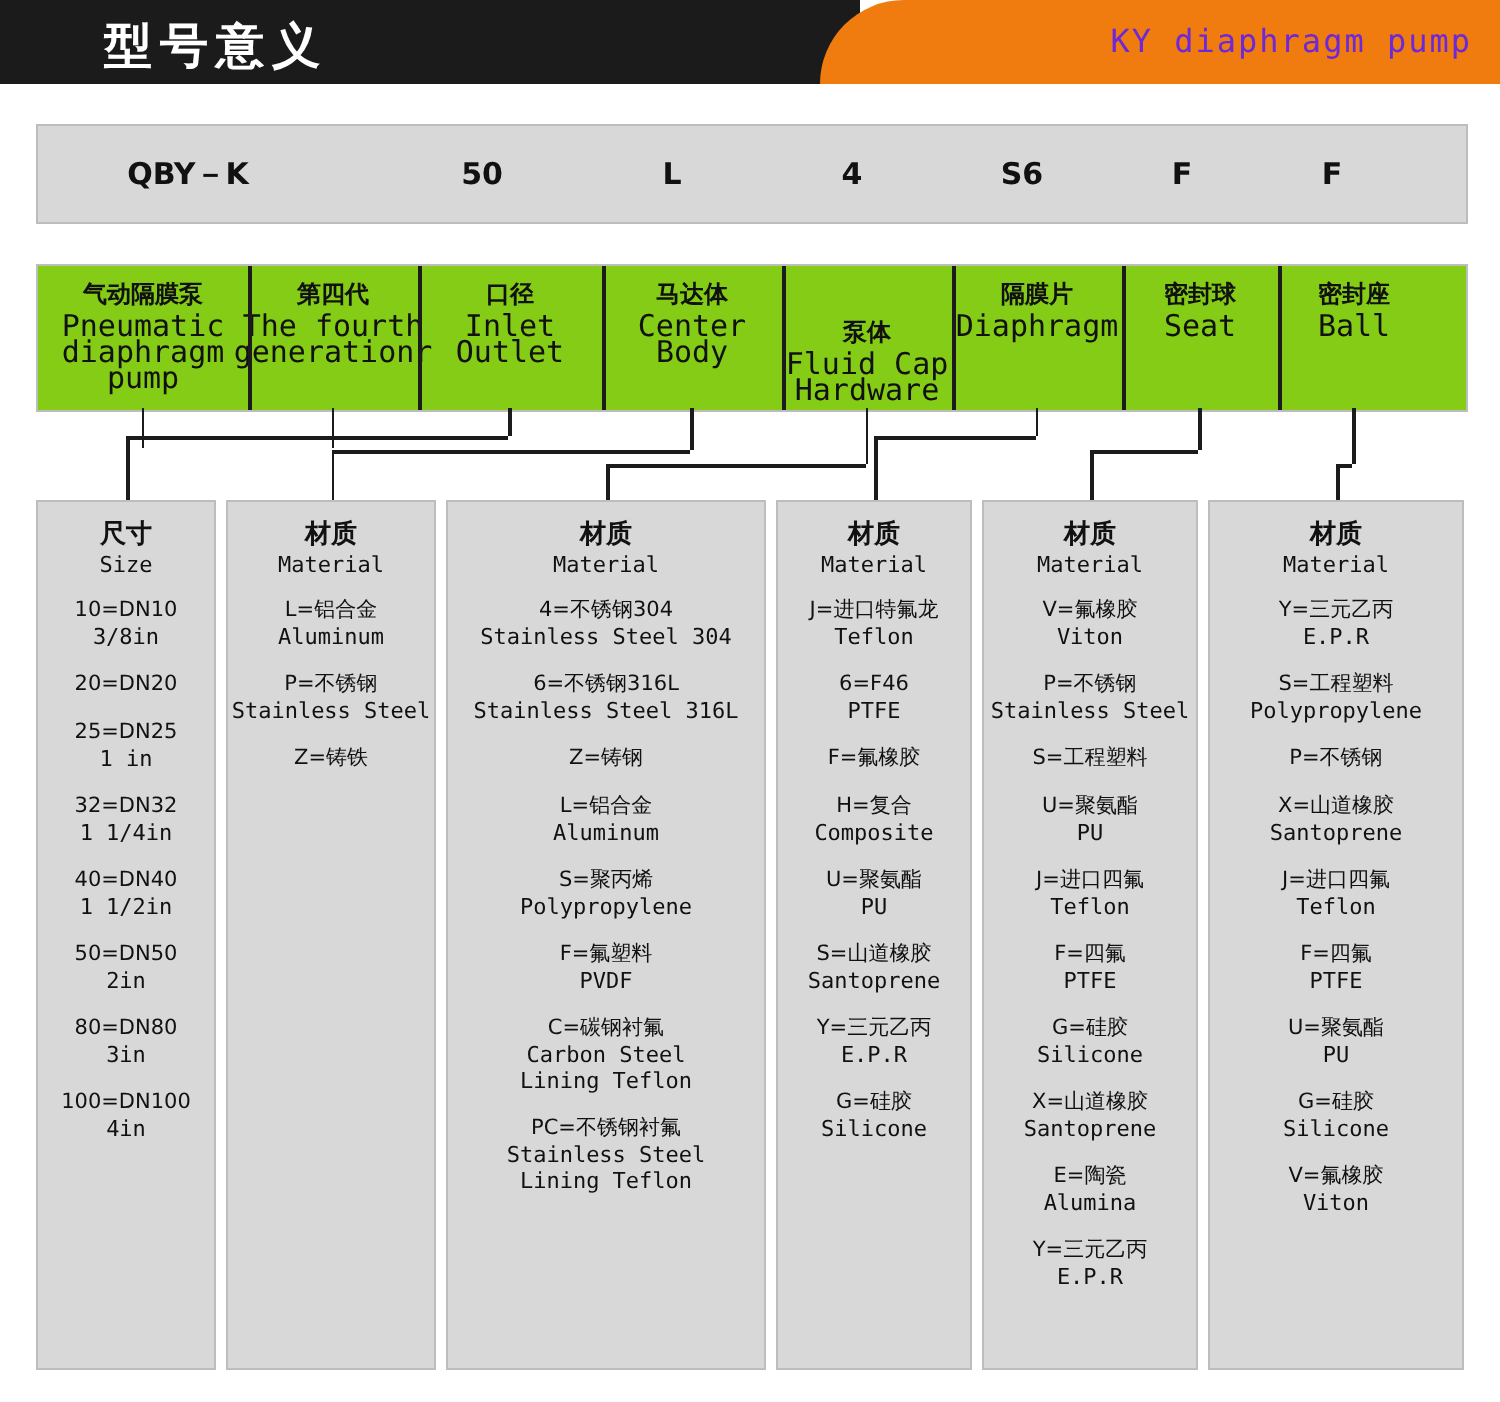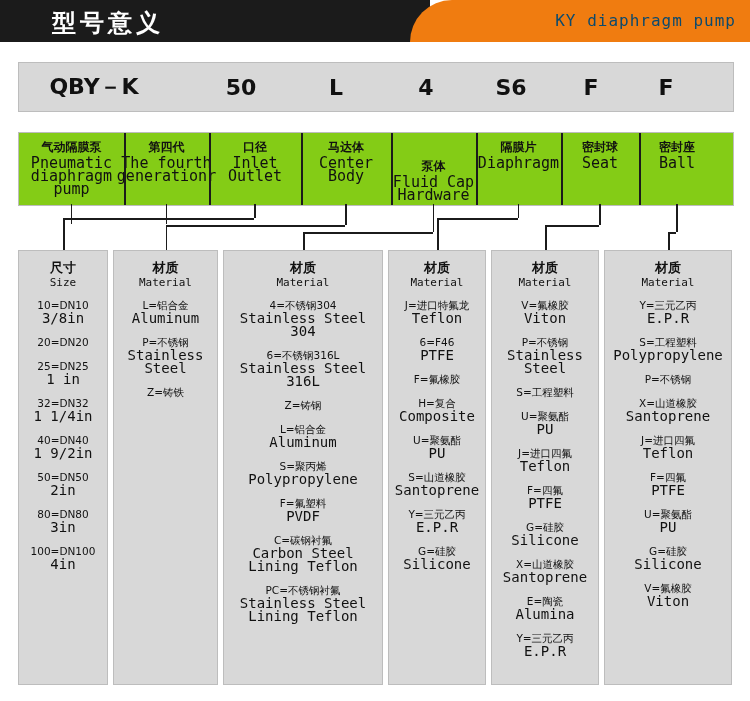--- a/index.html
+++ b/index.html
@@ -25,33 +25,33 @@
     font-family:"DejaVu Sans","Liberation Sans",sans-serif;
   }
   .header-right{
     position:absolute;left:410px;top:0;width:340px;height:42px;
     background:#f07c10;
     border-top-left-radius:42px;
     border-bottom-left-radius:0px;
   }
   .header-right-label{
     position:absolute;right:14px;top:11px;
-    color:#0c4a6e;font-size:16px;letter-spacing:1px;
+    color:#6d28d9;font-size:16px;letter-spacing:1px;
     font-family:"DejaVu Sans Mono","Liberation Mono",monospace;
   }
 
   
   .codebar{
     position:absolute;left:18px;top:62px;width:714px;height:48px;
     background:#d8d8d8;border:1px solid #bdbdbd;
   }
   .code-cell{
     position:absolute;top:0;height:48px;
     display:flex;align-items:center;justify-content:center;
-    font-size:22px;font-weight:bold;color:#111;
+    font-size:15px;font-weight:bold;color:#111;
     font-family:"DejaVu Sans","Liberation Sans",sans-serif;
   }
 
   
   .defbar{
     position:absolute;left:18px;top:132px;width:714px;height:72px;
     background:#84cc16;border:1px solid #bdbdbd;
   }
   .def-cell{
     position:absolute;top:0;height:72px;
@@ -93,21 +93,21 @@
   }
   .entry{
     text-align:center;margin-bottom:11px;
   }
   .entry .e1{
     font-size:10.5px;color:#111;line-height:13px;
     font-family:"DejaVu Sans","Liberation Sans",sans-serif;
     white-space:pre-line;
   }
   .entry .e2{
-    font-size:14px;color:#111;line-height:13px;
+    font-size:11px;color:#111;line-height:13px;
     font-family:"DejaVu Sans Mono","Liberation Mono",monospace;
     white-space:pre-line;
   }
 </style>
 </head>
 <body>
 
 <div class="header">
   <div class="header-left"></div>
   <div class="header-right"></div>
@@ -207,21 +207,21 @@
       <div class="entry">
         <div class="e1">25=DN25</div>
         <div class="e2">1 in</div>
       </div>
       <div class="entry">
         <div class="e1">32=DN32</div>
         <div class="e2">1 1/4in</div>
       </div>
       <div class="entry">
         <div class="e1">40=DN40</div>
-        <div class="e2">1 9/2in</div>
+        <div class="e2">1 1/2in</div>
       </div>
       <div class="entry">
         <div class="e1">50=DN50</div>
         <div class="e2">2in</div>
       </div>
       <div class="entry">
         <div class="e1">80=DN80</div>
         <div class="e2">3in</div>
       </div>
       <div class="entry">

